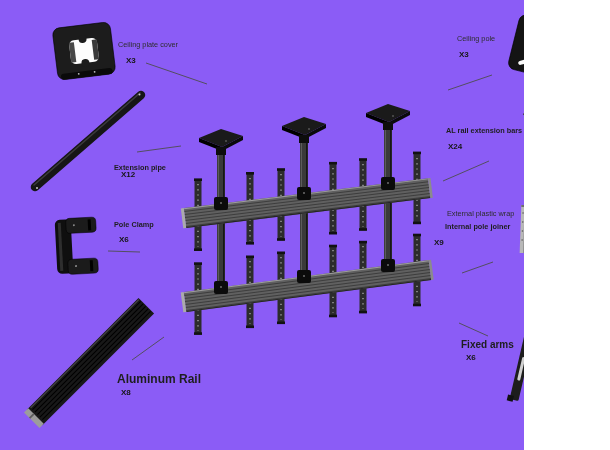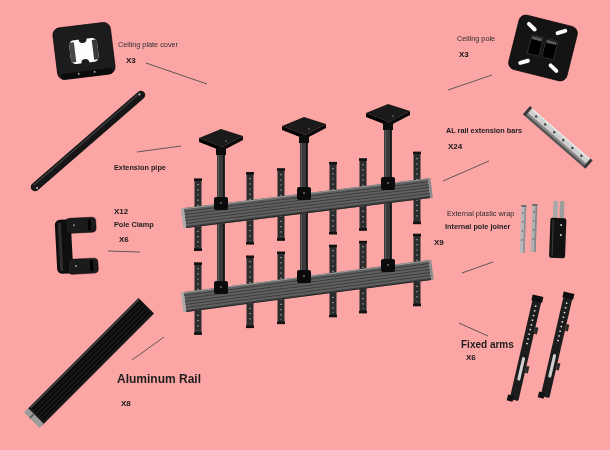--- a/index.html
+++ b/index.html
@@ -1,17 +1,17 @@
 <!DOCTYPE html>
 <html><head>
 <meta charset="utf-8">
 <style>
   html,body{margin:0;padding:0;background:#fff;}
   #stage{
-    position:relative;width:610px;height:450px;background:#fca5a5;
+    position:relative;width:524px;height:450px;background:#8b5cf6;
     font-family:"Liberation Sans",sans-serif;overflow:hidden;
   }
   #diagram-svg{position:absolute;left:0;top:0;}
   .lbl{position:absolute;color:#1e1e1e;font-size:7.3px;font-weight:700;
        white-space:nowrap;line-height:1.1;letter-spacing:0px;}
   .lbl.light{font-weight:400;color:#2d2d2d;}
   .qty{position:absolute;color:#161616;font-size:8px;font-weight:700;white-space:nowrap;}
 </style>
 </head>
 <body>
@@ -320,31 +320,31 @@
   </g>
 </svg>
 
   <div class="lbl light" style="left:118px;top:41px;">Ceiling plate cover</div>
   <div class="qty" style="left:126px;top:56px;">X3</div>
 
   <div class="lbl light" style="left:457px;top:35px;">Ceiling pole</div>
   <div class="qty" style="left:459px;top:50px;">X3</div>
 
   <div class="lbl" style="left:114px;top:164px;">Extension pipe</div>
-  <div class="qty" style="left:114px;top:170px;margin-top:37px;">X12</div>
+  <div class="qty" style="left:121px;top:170px;">X12</div>
 
   <div class="lbl" style="left:446px;top:127px;">AL rail extension bars</div>
   <div class="qty" style="left:448px;top:142px;">X24</div>
 
   <div class="lbl" style="left:114px;top:221px;text-align:center;">Pole Clamp</div>
   <div class="qty" style="left:119px;top:235px;">X6</div>
 
   <div class="lbl light" style="left:447px;top:210px;">External plastic wrap</div>
   <div class="lbl" style="left:445px;top:223px;">Internal pole joiner</div>
   <div class="qty" style="left:434px;top:238px;">X9</div>
 
   <div class="lbl" style="left:117px;top:373px;font-size:12px;">Aluminum Rail</div>
-  <div class="qty" style="left:121px;top:388px;margin-top:11px;">X8</div>
+  <div class="qty" style="left:121px;top:388px;">X8</div>
 
   <div class="lbl" style="left:461px;top:339px;font-size:10px;">Fixed arms</div>
   <div class="qty" style="left:466px;top:353px;">X6</div>
 
 </div>
 
 </body></html>

